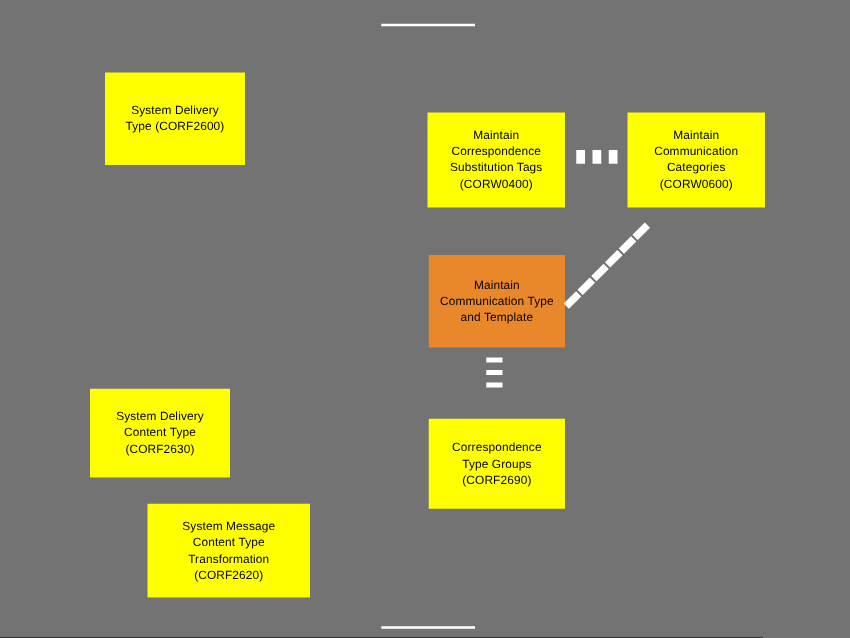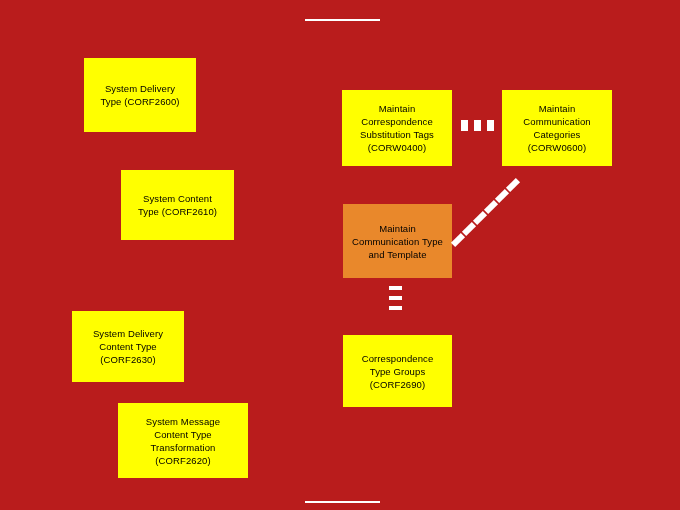--- a/index.html
+++ b/index.html
@@ -7,21 +7,21 @@
     padding: 0;
     background: #000000;
   }
   body {
     font-family: "Liberation Sans", sans-serif;
   }
   #canvas {
     position: relative;
     width: 680px;
     height: 510px;
-    background: #b91c1c;
+    background: #737373;
     overflow: hidden;
   }
   .node {
     position: absolute;
     box-sizing: border-box;
     display: flex;
     align-items: center;
     justify-content: center;
     text-align: center;
     color: #000000;
@@ -55,24 +55,20 @@
 <div id="canvas">
 
   <div class="rule" style="left:305px; top:19px; width:75px;"></div>
   <div class="rule" style="left:305px; top:501px; width:75px;"></div>
 
   <div class="node yellow" style="left:84px; top:58px; width:112px; height:74px;">
     <span class="label">System Delivery
 Type (CORF2600)</span>
   </div>
 
-  <div class="node yellow" style="left:121px; top:170px; width:113px; height:70px;">
-    <span class="label">System Content
-Type (CORF2610)</span>
-  </div>
 
   <div class="node yellow" style="left:72px; top:311px; width:112px; height:71px;">
     <span class="label">System Delivery
 Content Type
 (CORF2630)</span>
   </div>
 
   <div class="node yellow" style="left:118px; top:403px; width:130px; height:75px;">
     <span class="label">System Message
 Content Type

